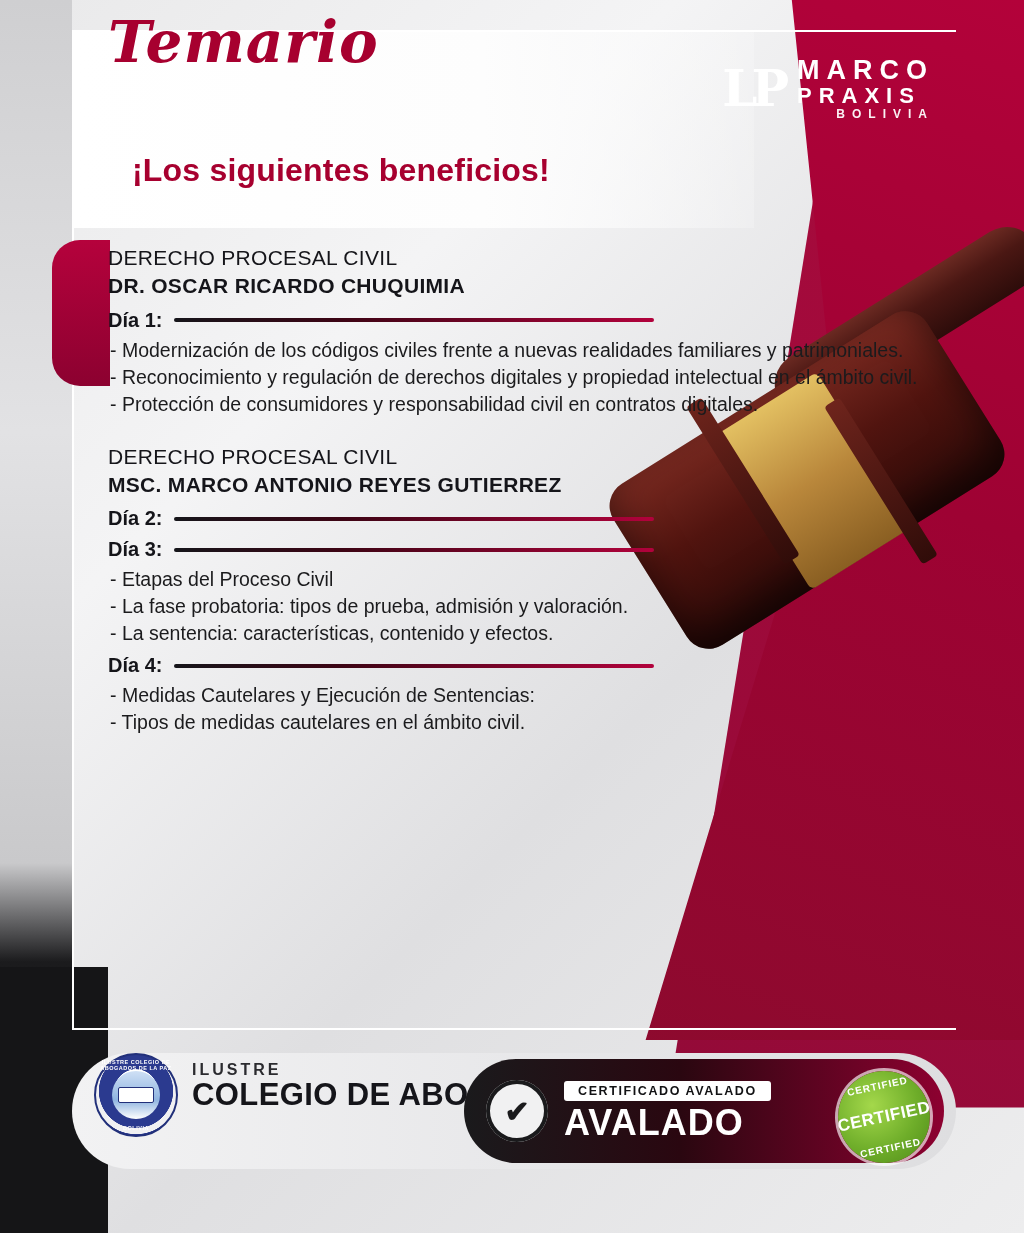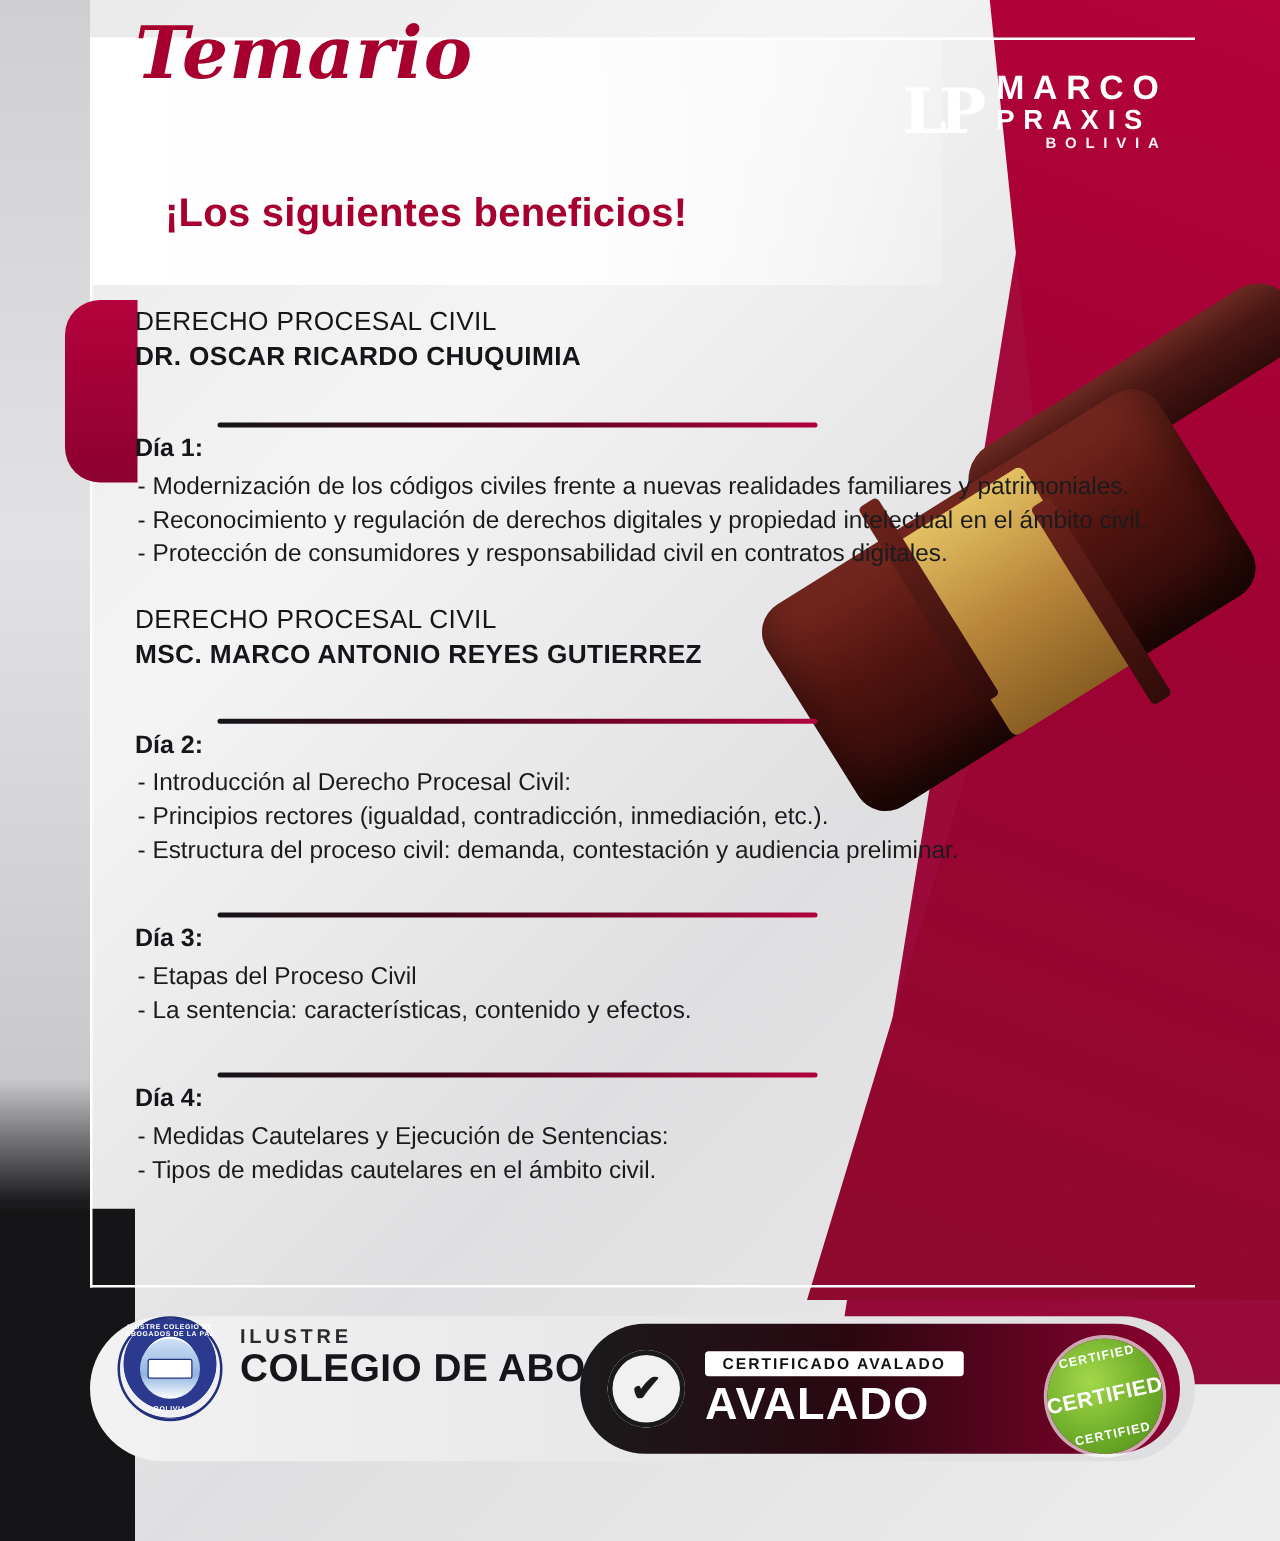--- a/index.html
+++ b/index.html
@@ -119,21 +119,21 @@
   .course-title{
     font-size:21px;font-weight:400;letter-spacing:.3px;color:#15151a;line-height:1.35;
   }
   .course-prof{
     font-size:21px;font-weight:700;letter-spacing:.3px;color:#15151a;line-height:1.35;
     margin-bottom:4px;
   }
   .day-row{
     display:flex;align-items:center;gap:12px;margin:8px 0 6px 0;
   }
-  .day-label{font-size:20px;font-weight:700;color:#15151a;white-space:nowrap;margin-top:39px;}
+  .day-label{font-size:20px;font-weight:700;color:#15151a;white-space:nowrap;}
   .day-rule{
     height:4px;flex:0 0 480px;border-radius:2px;
     background:linear-gradient(90deg,#15151a 0%, #3d0414 35%, #b2023c 100%);
   }
   ul.items{list-style:none;margin:0 0 0 2px;padding:0;}
   ul.items li{
     font-size:19.5px;line-height:1.28;color:#1b1b1d;margin-bottom:2px;
     padding-left:0;
   }
   .block{margin-bottom:26px;}
@@ -256,32 +256,28 @@
     </div>
 
     <div class="block tight">
       <div class="course-title">DERECHO PROCESAL CIVIL</div>
       <div class="course-prof">MSC. MARCO ANTONIO REYES GUTIERREZ</div>
 
       <div class="day-row">
         <span class="day-label">Día 2:</span>
         <span class="day-rule"></span>
       </div>
-      <ul class="items">
-        <li>- Introducción al Derecho Procesal Civil:</li>
-        <li>- Principios rectores (igualdad, contradicción, inmediación, etc.).</li>
-        <li>- Estructura del proceso civil: demanda, contestación y audiencia preliminar.</li>
-      </ul>
 
       <div class="day-row">
         <span class="day-label">Día 3:</span>
         <span class="day-rule"></span>
       </div>
       <ul class="items">
         <li>- Etapas del Proceso Civil</li>
+        <li>- La fase probatoria: tipos de prueba, admisión y valoración.</li>
         <li>- La sentencia: características, contenido y efectos.</li>
       </ul>
 
       <div class="day-row">
         <span class="day-label">Día 4:</span>
         <span class="day-rule"></span>
       </div>
       <ul class="items">
         <li>- Medidas Cautelares y Ejecución de Sentencias:</li>
         <li>- Tipos de medidas cautelares en el ámbito civil.</li>

